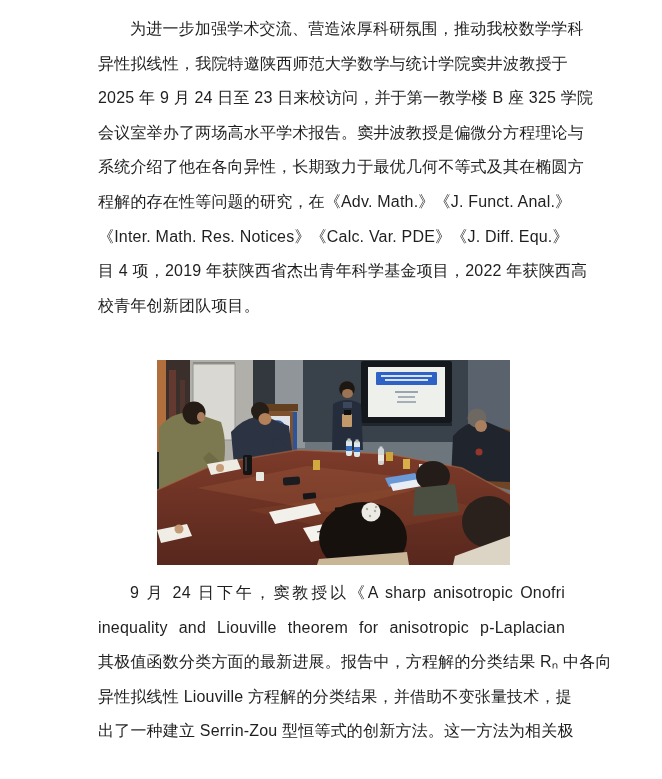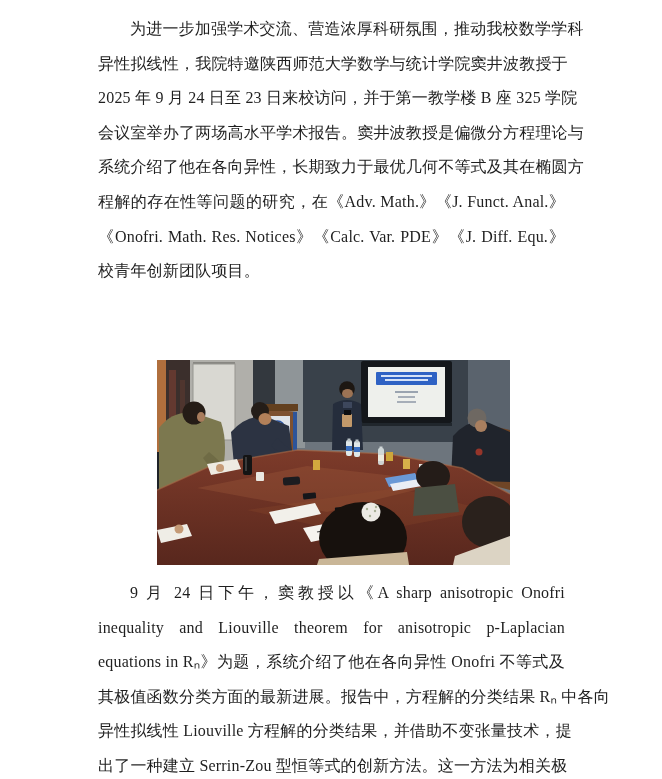--- a/index.html
+++ b/index.html
@@ -1,18 +1,18 @@
 <!DOCTYPE html>
 <html><head>
 <meta charset="utf-8">
 <style>
   html,body{margin:0;padding:0;background:#ffffff;}
   .page{
     position:relative;width:662px;height:779px;background:#ffffff;overflow:hidden;
-    font-family:Liberation Serif, serif;color:#1f1f1f;
+    font-family:Liberation Sans, sans-serif;color:#1f1f1f;
   }
   .para{position:absolute;left:98px;width:467px;font-size:16px;}
   #para-intro{top:12px;}
   #para-report{top:576px;}
   .line{
     height:34.6px;line-height:34.6px;white-space:nowrap;
     text-align:justify;text-align-last:justify;
     letter-spacing:0.2px;
   }
   .line.indent{text-indent:32px;}
@@ -28,21 +28,22 @@
 
 <div class="page">
 
   <div class="para" id="para-intro">
     <div class="line indent">为进一步加强学术交流、营造浓厚科研氛围，推动我校数学学科</div>
     <div class="line">异性拟线性，我院特邀陕西师范大学数学与统计学院窦井波教授于</div>
     <div class="line">2025 年 9 月 24 日至 23 日来校访问，并于第一教学楼 B 座 325 学院</div>
     <div class="line">会议室举办了两场高水平学术报告。窦井波教授是偏微分方程理论与</div>
     <div class="line">系统介绍了他在各向异性，长期致力于最优几何不等式及其在椭圆方</div>
     <div class="line">程解的存在性等问题的研究，在《Adv. Math.》《J. Funct. Anal.》</div>
-    <div class="line">《Onofri. Math. Res. Notices》《Calc. Var. PDE》《J. Diff. Equ.》</div>
+    <div class="line">《Inter. Math. Res. Notices》《Calc. Var. PDE》《J. Diff. Equ.》</div>
+    <div class="line">目 4 项，2019 年获陕西省杰出青年科学基金项目，2022 年获陕西高</div>
     <div class="line endline">校青年创新团队项目。</div>
   </div>
 
   <div class="photo">
     <svg viewBox="0 0 353 205" width="353" height="205">
       <defs>
         <linearGradient id="tg" x1="0" y1="0" x2="0" y2="1">
           <stop offset="0" stop-color="#7d3b2a"></stop>
           <stop offset="1" stop-color="#58271d"></stop>
         </linearGradient>
@@ -172,19 +173,18 @@
         <circle cx="213" cy="156" r="1.2" fill="#a8b096"></circle>
         <circle cx="219" cy="147" r="1.2" fill="#a8b096"></circle>
         <path d="M162,199 L250,192 L252,205 L160,205 Z" fill="#c9b697"></path>
       </g>
     </svg>
   </div>
 
   <div class="para" id="para-report">
     <div class="line indent">9 月 24 日下午，窦教授以《A sharp anisotropic Onofri</div>
     <div class="line">inequality and Liouville theorem for anisotropic p-Laplacian</div>
-    <div class="line">equations in Rₙ》为题，系统介绍了他在各向异性 Onofri 不等式及</div>
     <div class="line">其极值函数分类方面的最新进展。报告中，方程解的分类结果 Rₙ 中各向</div>
     <div class="line">异性拟线性 Liouville 方程解的分类结果，并借助不变张量技术，提</div>
     <div class="line">出了一种建立 Serrin-Zou 型恒等式的创新方法。这一方法为相关极</div>
   </div>
 
 </div>
 
 </body></html>

